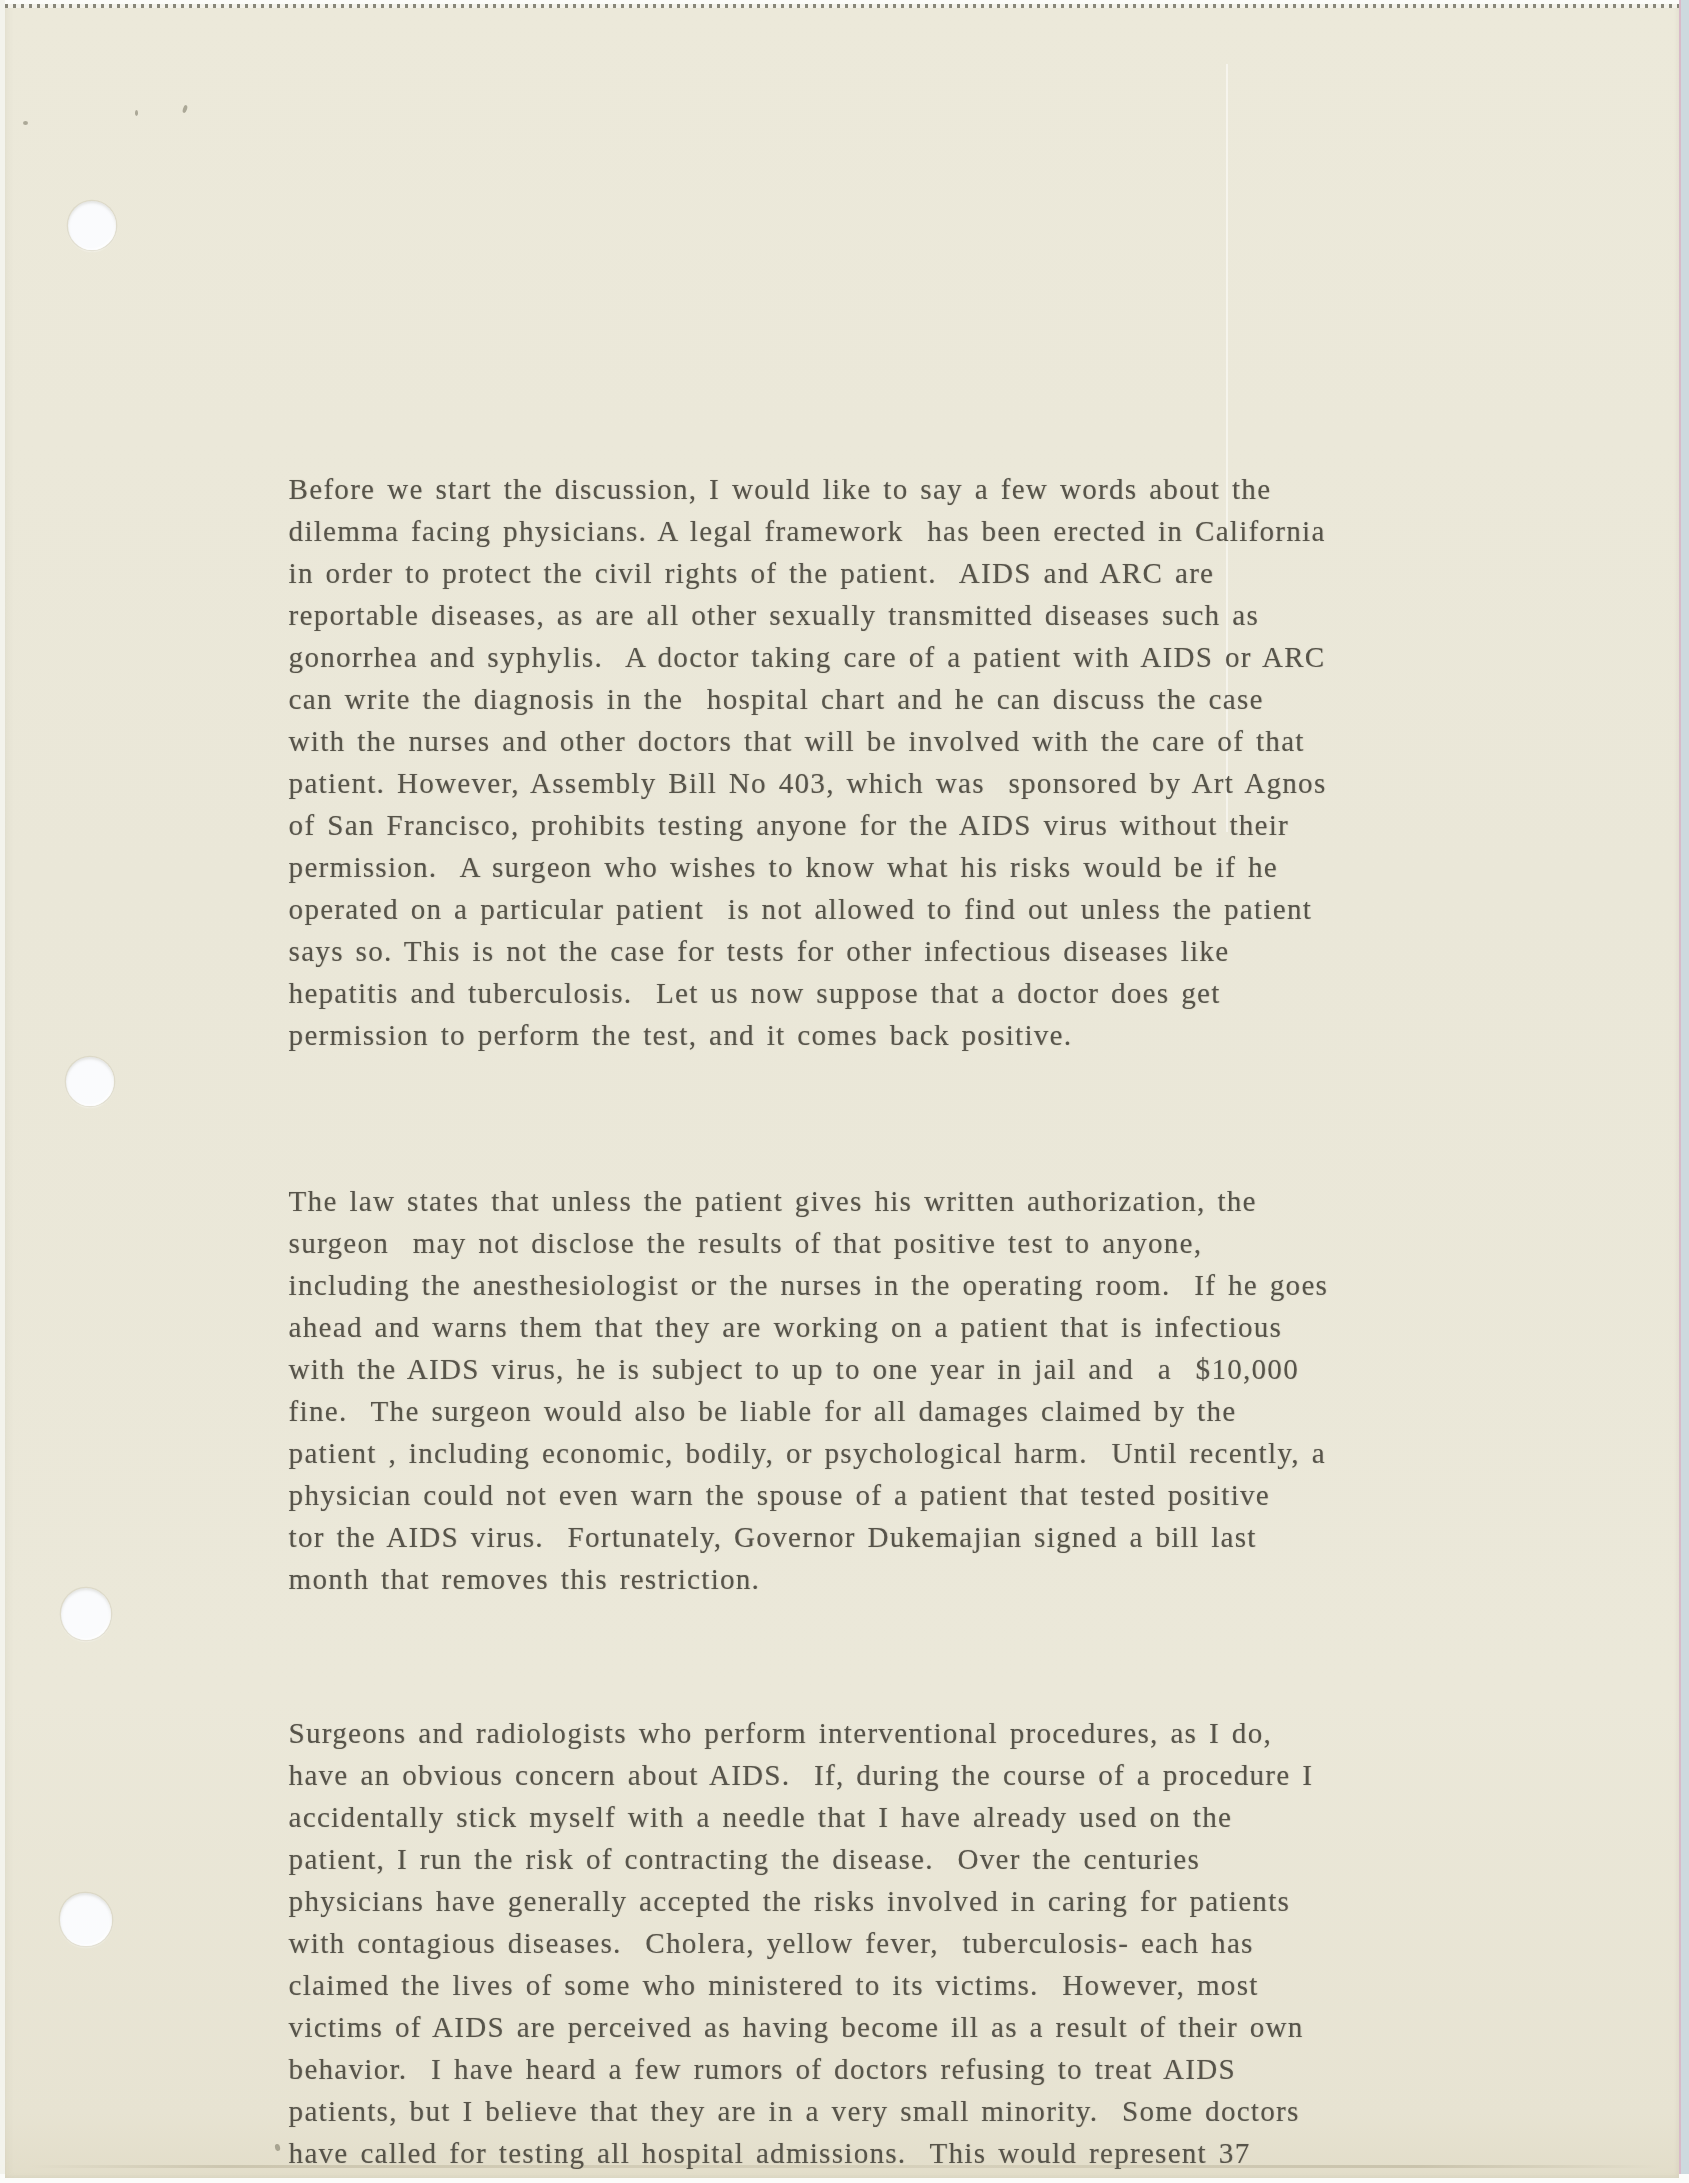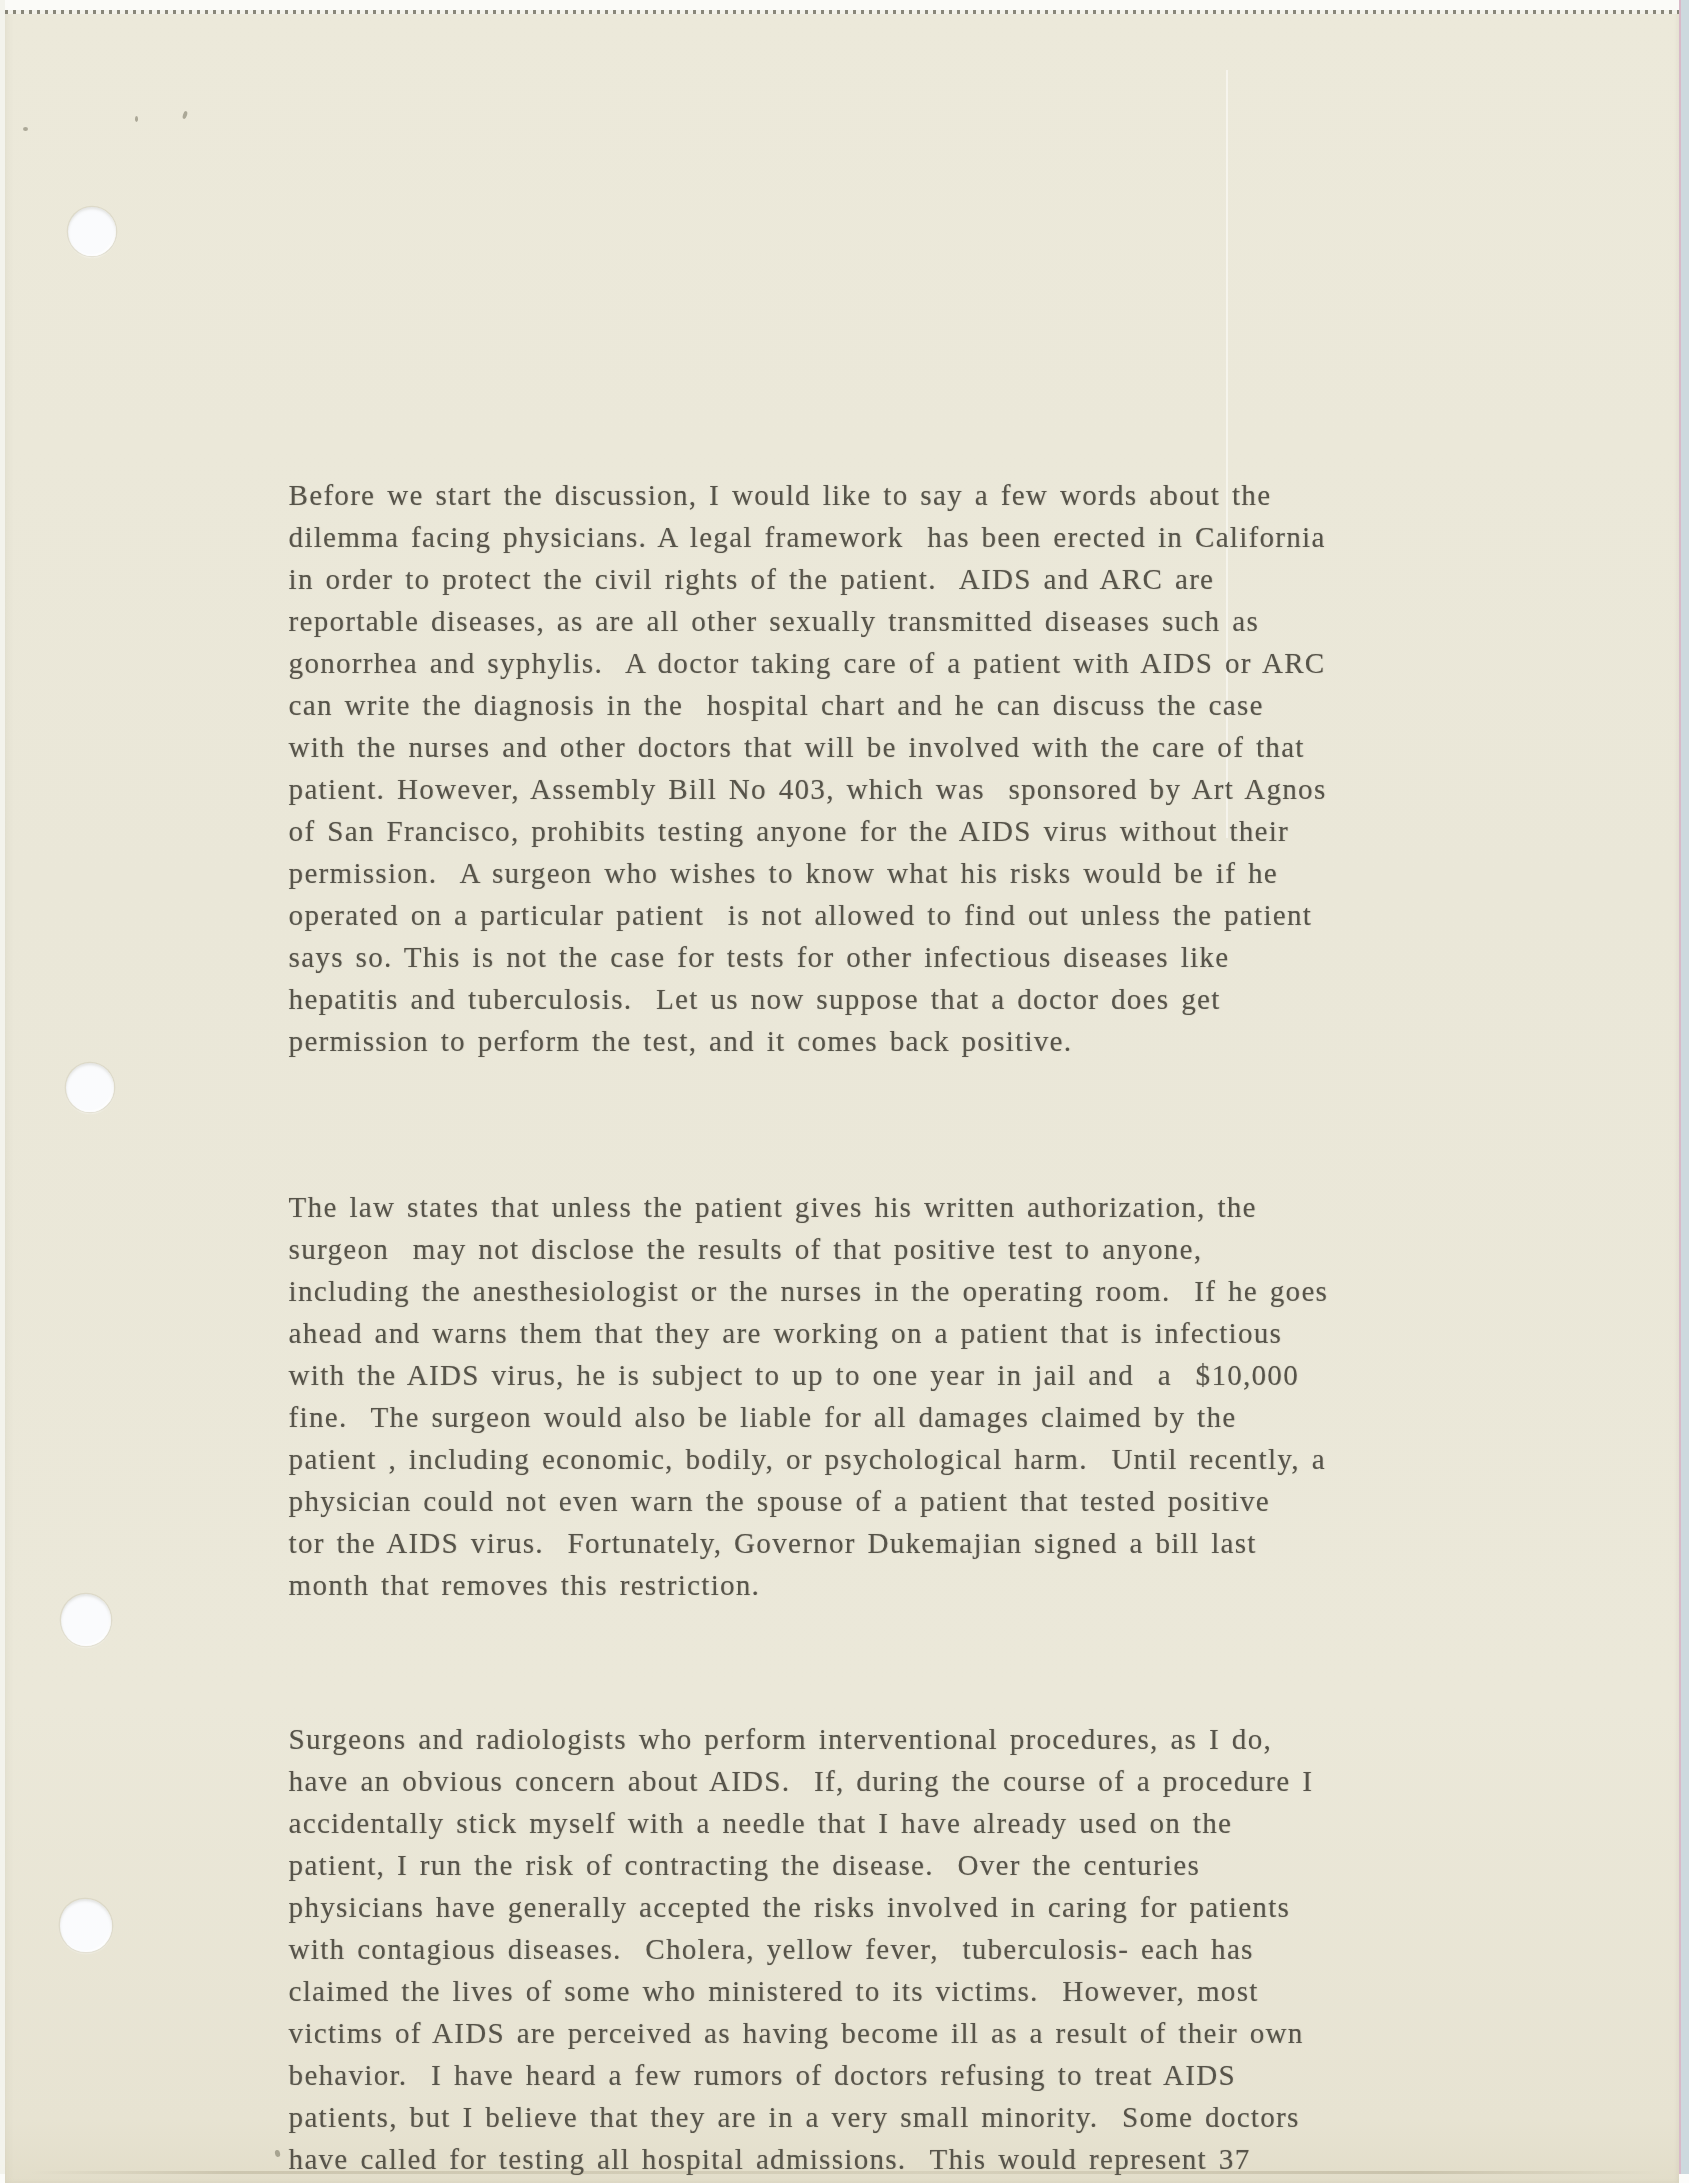--- a/index.html
+++ b/index.html
@@ -22,21 +22,21 @@
     border-left: 2px solid #d9b9c9;
     box-sizing: border-box;
   }
   .backdrop-bottom {
     position: absolute; left: 0; top: 2174px; width: 1689px; height: 9.3px;
     background: #fcfcfa;
   }
 
   
   .page {
-    position: absolute; left: 4.6px; top: 10px; width: 1674px; height: 2174px;
+    position: absolute; left: 4.6px; top: 4px; width: 1674px; height: 2174px;
     background: linear-gradient(180deg, #ece9da 0%, #eae7d8 40%, #ebe8d9 78%, #e7e3d2 97%, #e2ddc9 100%);
     box-shadow: inset 2.6px 0 6px rgba(120,110,80,0.07), inset -2px 0 4px rgba(120,110,80,0.05);
   }
 
   
   .perforation {
     position: absolute; left: 0; top: 0; width: 100%; height: 4px;
     background: repeating-linear-gradient(90deg,
       rgba(92,90,78,0.85) 0 3.3px, rgba(246,245,239,1) 3.3px 8px);
     opacity: 0.8;

